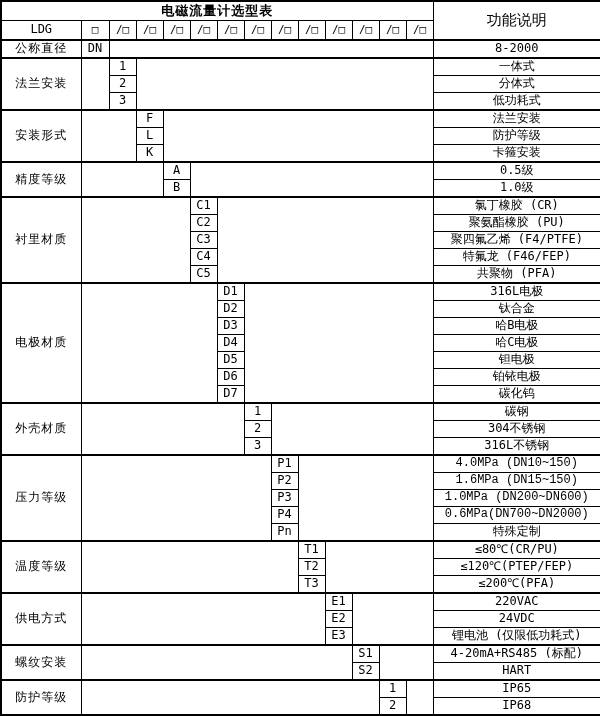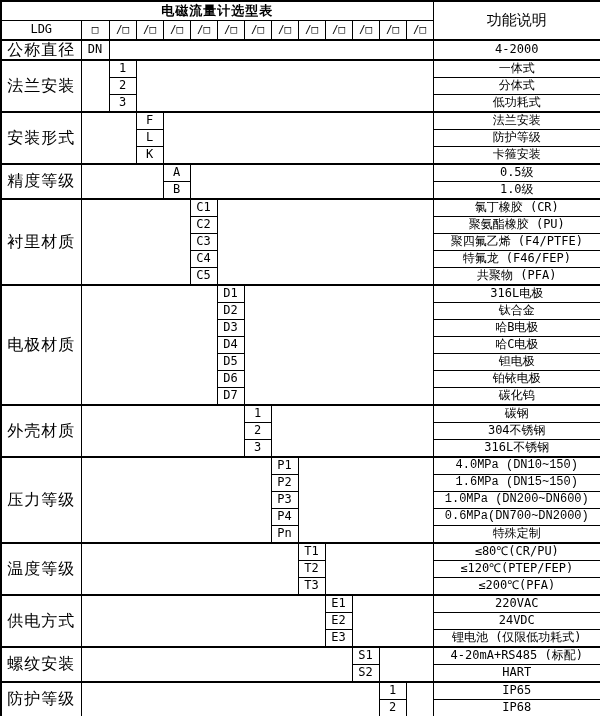--- a/index.html
+++ b/index.html
@@ -18,21 +18,21 @@
     border:1px solid #000;
     padding:0 1px;
     text-align:center;vertical-align:middle;
     overflow:hidden;white-space:nowrap;
     height:16px;
   }
   tr.hdr td{height:18px;}
   tr.bt td{border-top-width:2px;}
   td.title-cell{font-weight:bold;font-size:13px;letter-spacing:1px;margin-top:43px;}
   td.func-hdr{font-size:15px;}
-  td.cat{font-size:16px;letter-spacing:1px;}
+  td.cat{font-size:12px;letter-spacing:1px;}
   td.desc-left{text-align:left;padding-left:3px;font-family:Liberation Mono, monospace;}
   td.slot{font-size:11px;padding:0;}
 </style>
 </head>
 <body>
 
 <div class="page">
   <table class="sel">
     <colgroup>
       <col style="width:80px">
@@ -69,21 +69,21 @@
           <td class="slot">/□</td>
           <td class="slot">/□</td>
           <td class="slot">/□</td>
           <td class="slot">/□</td>
           <td class="slot">/□</td>
         </tr>
         <tr class="bt">
           <td class="cat" rowspan="1">公称直径</td>
           <td>DN</td>
           <td colspan="12" rowspan="1"></td>
-          <td>4-2000</td>
+          <td>8-2000</td>
         </tr>
         <tr class="bt">
           <td class="cat" rowspan="3">法兰安装</td>
           <td colspan="1" rowspan="3"></td>
           <td>1</td>
           <td colspan="11" rowspan="3"></td>
           <td>一体式</td>
         </tr>
         <tr>
           <td>2</td>

